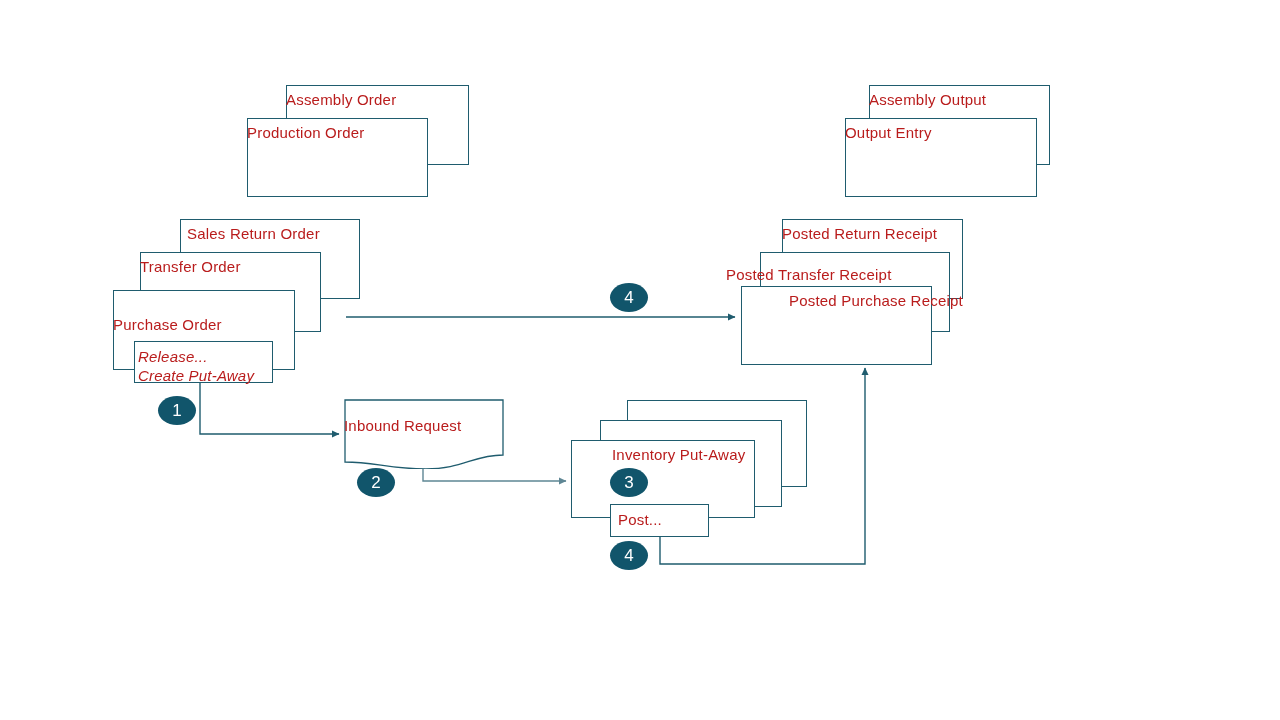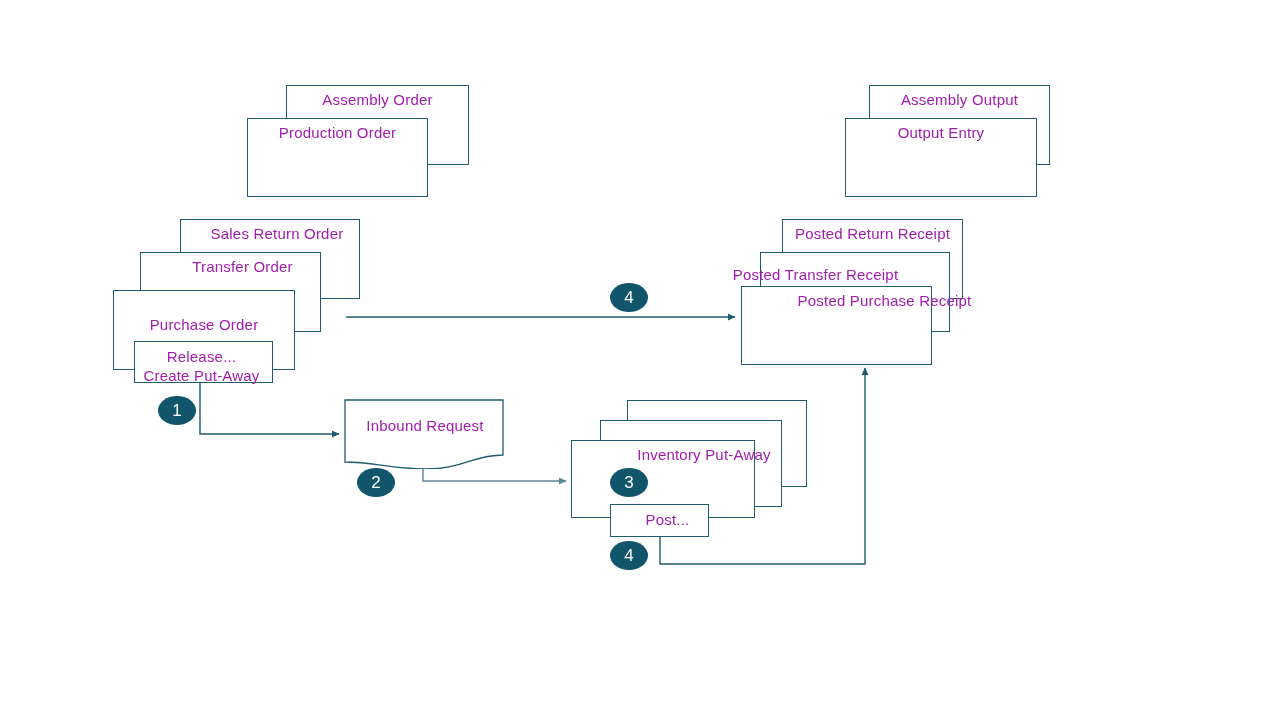--- a/index.html
+++ b/index.html
@@ -29,25 +29,25 @@
     height: 720px;
   }
   .node-box {
     position: absolute;
     box-sizing: border-box;
     border: 1px solid #1F5C6E;
     background: #ffffff;
   }
   .node-label {
     position: absolute;
-    color: #a21caf;
+    color: #b91c1c;
     font-family: "Liberation Sans", sans-serif;
     font-size: 15px;
     line-height: 19px;
-    text-align: center;
+    text-align: left;
     white-space: pre;
     letter-spacing: 0.2px;
   }
   .badge {
     position: absolute;
     width: 38px;
     height: 29px;
     border-radius: 50%;
     background: #11556B;
     color: #ffffff;
@@ -103,27 +103,27 @@
   <div class="node-box" style="left:869px; top:85px; width:181px; height:80px; z-index:2;"></div>
   <div class="node-label" style="left:869px; top:90px; width:181px; z-index:4;">Assembly Output</div>
 
   <div class="node-box" style="left:845px; top:118px; width:192px; height:79px; z-index:3;"></div>
   <div class="node-label" style="left:845px; top:123px; width:192px; z-index:5;">Output Entry</div>
 
   <div class="node-box" style="left:180px; top:219px; width:180px; height:80px; z-index:2;"></div>
   <div class="node-label" style="left:180px; top:224px; width:180px; z-index:6;padding-left:7px;">Sales Return Order</div>
 
   <div class="node-box" style="left:140px; top:252px; width:181px; height:80px; z-index:3;"></div>
-  <div class="node-label" style="left:140px; top:257px; width:181px; z-index:7;padding-left:12px;">Transfer Order</div>
+  <div class="node-label" style="left:140px; top:257px; width:181px; z-index:7;">Transfer Order</div>
 
   <div class="node-box" style="left:113px; top:290px; width:182px; height:80px; z-index:4;"></div>
   <div class="node-label" style="left:113px; top:295px; width:182px; z-index:8;margin-top:20px;">Purchase Order</div>
 
   <div class="node-box" style="left:134px; top:341px; width:139px; height:42px; z-index:5;"></div>
-  <div class="node-label" style="left:128px; top:347px; width:147px; z-index:9;">Release...
+  <div class="node-label" style="left:138px; top:347px; width:147px; z-index:9;font-style:italic;">Release...
 Create Put-Away</div>
 
   <div class="node-box" style="left:782px; top:219px; width:181px; height:80px; z-index:2;"></div>
   <div class="node-label" style="left:782px; top:224px; width:181px; z-index:6;">Posted Return Receipt</div>
 
   <div class="node-box" style="left:760px; top:252px; width:190px; height:80px; z-index:3;"></div>
   <div class="node-label" style="left:726px; top:257px; width:179px; z-index:7;margin-top:8px;">Posted Transfer Receipt</div>
 
   <div class="node-box" style="left:741px; top:286px; width:191px; height:79px; z-index:4;"></div>
   <div class="node-label" style="left:741px; top:291px; width:191px; z-index:8;margin-left:48px;">Posted Purchase Receipt</div>

